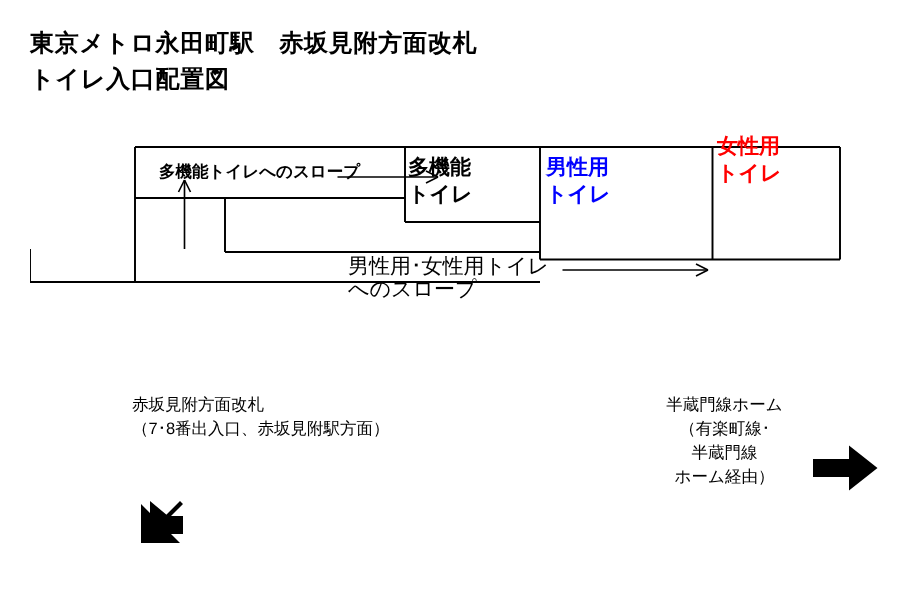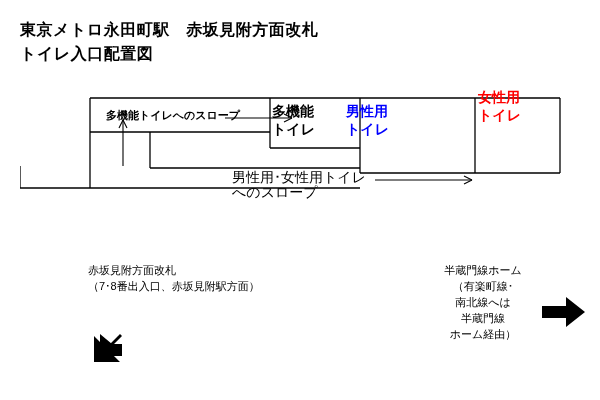--- a/index.html
+++ b/index.html
@@ -152,21 +152,21 @@
         <path d="M 355 92 L 452 92"></path>
         <path d="M 452 92 L 444 88 M 452 92 L 444 96"></path>
       </g>
     </svg>
 
     <div class="room-label black" style="left:252px; top:14px; width:86px;">
       <div>多機能</div>
       <div>トイレ</div>
     </div>
 
-    <div class="room-label blue" style="left:326px; top:14px; width:108px;">
+    <div class="room-label blue" style="left:344px; top:14px; width:108px;">
       <div>男性用</div>
       <div>トイレ</div>
     </div>
 
     <div class="room-label red" style="left:458px; top:0; width:80px;">
       <div>女性用</div>
       <div>トイレ</div>
     </div>
 
     <div class="slope-label" style="left:70px; top:20px;margin-left:16px;">多機能トイレへのスロープ</div>
@@ -185,21 +185,20 @@
   <div id="arrow-left" class="abs">
     <svg width="46" height="46" viewBox="0 0 46 46" xmlns="http://www.w3.org/2000/svg">
       <polygon points="40,6 22,24 32,24 32,36 10,36 10,14 22,24" fill="#000000"></polygon>
       <polygon points="4,42 4,16 16,28 30,14 32,16 18,30 30,42" fill="#000000"></polygon>
     </svg>
   </div>
 
   <div id="callout-right" class="abs">
     <div class="callout-line">半蔵門線ホーム</div>
     <div class="callout-line">（有楽町線･</div>
-    <div class="callout-line">南北線へは</div>
     <div class="callout-line">半蔵門線</div>
     <div class="callout-line">ホーム経由）</div>
   </div>
 
   <div id="arrow-right" class="abs">
     <svg width="44" height="32" viewBox="0 0 44 32" xmlns="http://www.w3.org/2000/svg">
       <polygon points="0,10 24,10 24,1 43,16 24,31 24,22 0,22" fill="#000000"></polygon>
     </svg>
   </div>
 

